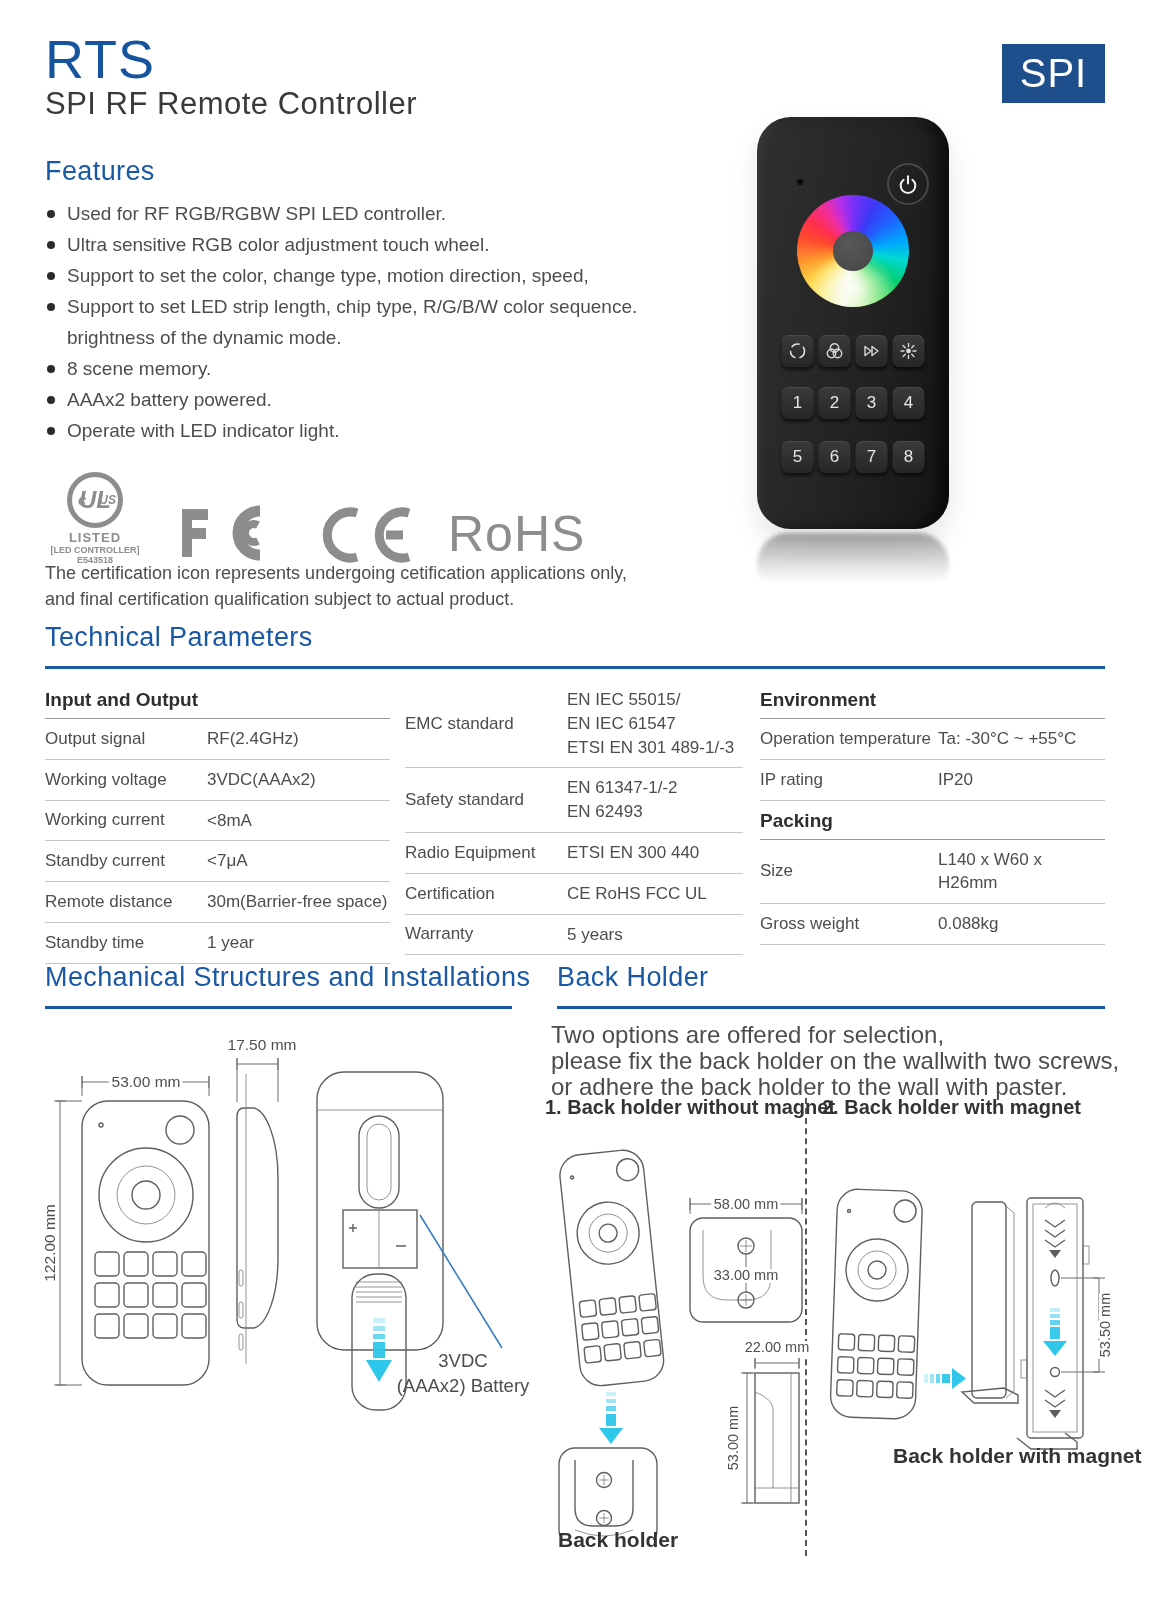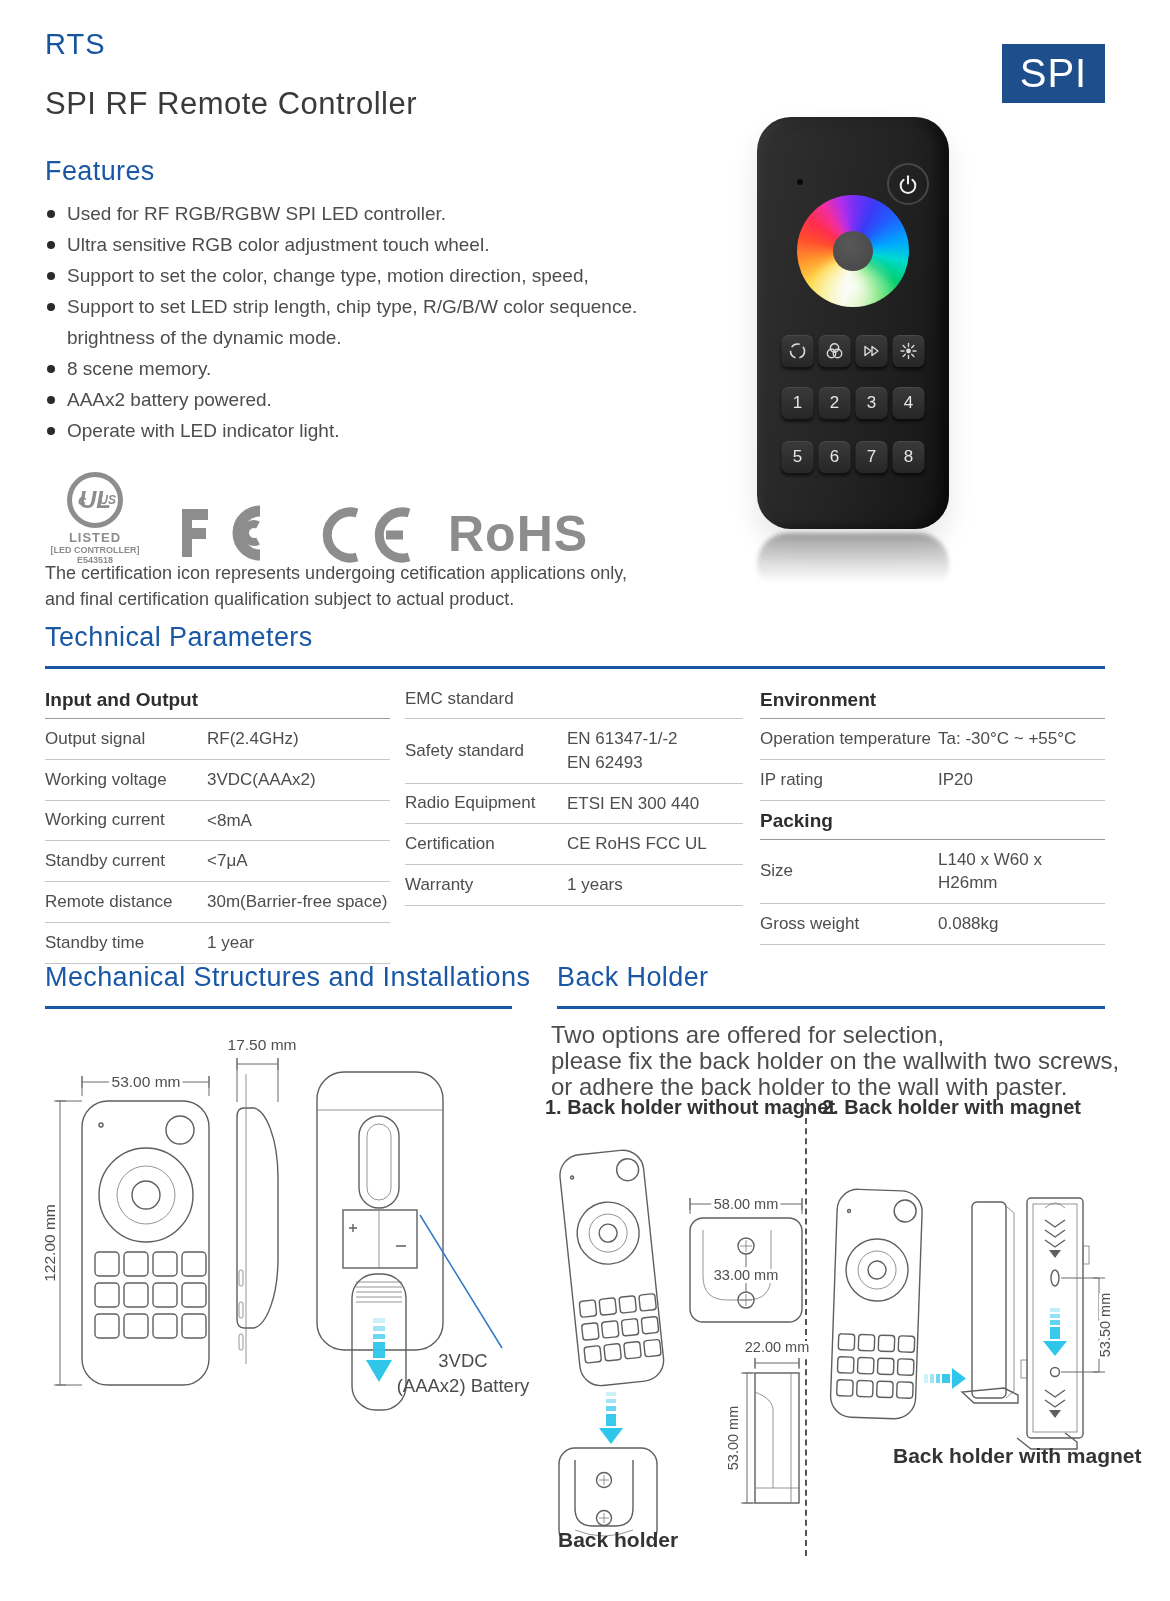--- a/index.html
+++ b/index.html
@@ -1,21 +1,21 @@
 <!DOCTYPE html>
 <html><head>
 <meta charset="utf-8">
 <style>
   * { margin:0; padding:0; box-sizing:border-box; }
   html,body { background:#e8e8e8; }
   body { font-family:"Liberation Sans", sans-serif; }
   .page { position:relative; width:1170px; height:1601px; background:#ffffff; margin:0 auto; overflow:hidden; }
 
   
-  .title { position:absolute; left:45px; top:28px; font-size:29px; color:#17549e; letter-spacing:1px; }
+  .title { position:absolute; left:45px; top:28px; font-size:54px; color:#17549e; letter-spacing:1px; }
   .subtitle { position:absolute; left:45px; top:86px; font-size:31px; color:#3a3a3a; letter-spacing:.5px; }
   .badge { position:absolute; left:1002px; top:44px; width:103px; height:59px; background:#1e4e8c;
            display:flex; align-items:center; justify-content:center; color:#fff; font-size:40px; letter-spacing:1px; }
 
   
   .sec-h { position:absolute; font-size:27px; color:#1a57a5; letter-spacing:.4px; }
   .rule { position:absolute; height:3px; background:#1a57a5; }
 
   
   .features-list { position:absolute; left:45px; top:198px; width:660px; }
@@ -27,21 +27,21 @@
   
   .certs { position:absolute; left:45px; top:472px; display:flex; align-items:flex-end; gap:29px; color:#8d8d8d; }
   .ul-mark { position:relative; width:100px; text-align:center; }
   .ul-circle { position:relative; width:56px; height:56px; border:5px solid #8d8d8d; border-radius:50%;
                margin:0 auto; display:flex; align-items:center; justify-content:center;
                font-size:24px; font-weight:bold; font-style:italic; color:#8d8d8d; }
   .ul-c  { position:absolute; left:6px;  top:14px; font-size:15px; font-weight:bold; }
   .ul-us { position:absolute; right:2px; top:16px; font-size:12px; font-weight:bold; }
   .ul-sub1 { font-size:13px; font-weight:bold; letter-spacing:1px; margin-top:2px; }
   .ul-sub2, .ul-sub3 { font-size:9px; font-weight:bold; }
-  .rohs-text { font-size:50px; font-weight:bold; color:#8d8d8d; letter-spacing:1px; line-height:62px; }
+  .rohs-text { font-size:50px; font-weight:normal; color:#8d8d8d; letter-spacing:1px; line-height:62px; }
   .disclaimer { position:absolute; left:45px; top:560px; font-size:18px; line-height:26px; color:#4d4d4d; }
 
   
   .tables { position:absolute; left:45px; top:680px; width:1060px; }
   .tcol { position:absolute; top:0; }
   .tcol1 { left:0;    width:345px; }
   .tcol2 { left:360px; width:338px; }
   .tcol3 { left:715px; width:345px; }
   .thead { font-size:19px; font-weight:bold; color:#2e2e2e; padding:9px 0 7px; border-bottom:1.5px solid #9a9a9a; }
   .trow  { display:flex; align-items:center; border-bottom:1px solid #c7c7c7; padding:8px 0; min-height:39px; }
@@ -234,37 +234,40 @@
           <div class="trow">
             <div class="tlabel">Standby time</div>
             <div class="tvalue">1 year</div>
           </div>
         </div>
     </div>
     <div class="tcol tcol2">
       <div>
           <div class="trow">
             <div class="tlabel">EMC standard</div>
+            <div class="tvalue">EN IEC 55015/
+EN IEC 61547
+ETSI EN 301 489-1/-3</div>
           </div>
           <div class="trow">
             <div class="tlabel">Safety standard</div>
             <div class="tvalue">EN 61347-1/-2
 EN 62493</div>
           </div>
           <div class="trow">
             <div class="tlabel">Radio Equipment</div>
             <div class="tvalue">ETSI EN 300 440</div>
           </div>
           <div class="trow">
             <div class="tlabel">Certification</div>
             <div class="tvalue">CE RoHS FCC UL</div>
           </div>
           <div class="trow">
             <div class="tlabel">Warranty</div>
-            <div class="tvalue">1 years</div>
+            <div class="tvalue">5 years</div>
           </div>
         </div>
     </div>
     <div class="tcol tcol3">
       <div class="thead">Environment</div>
       <div>
           <div class="trow">
             <div class="tlabel">Operation temperature</div>
             <div class="tvalue">Ta: -30°C ~ +55°C</div>
           </div>

